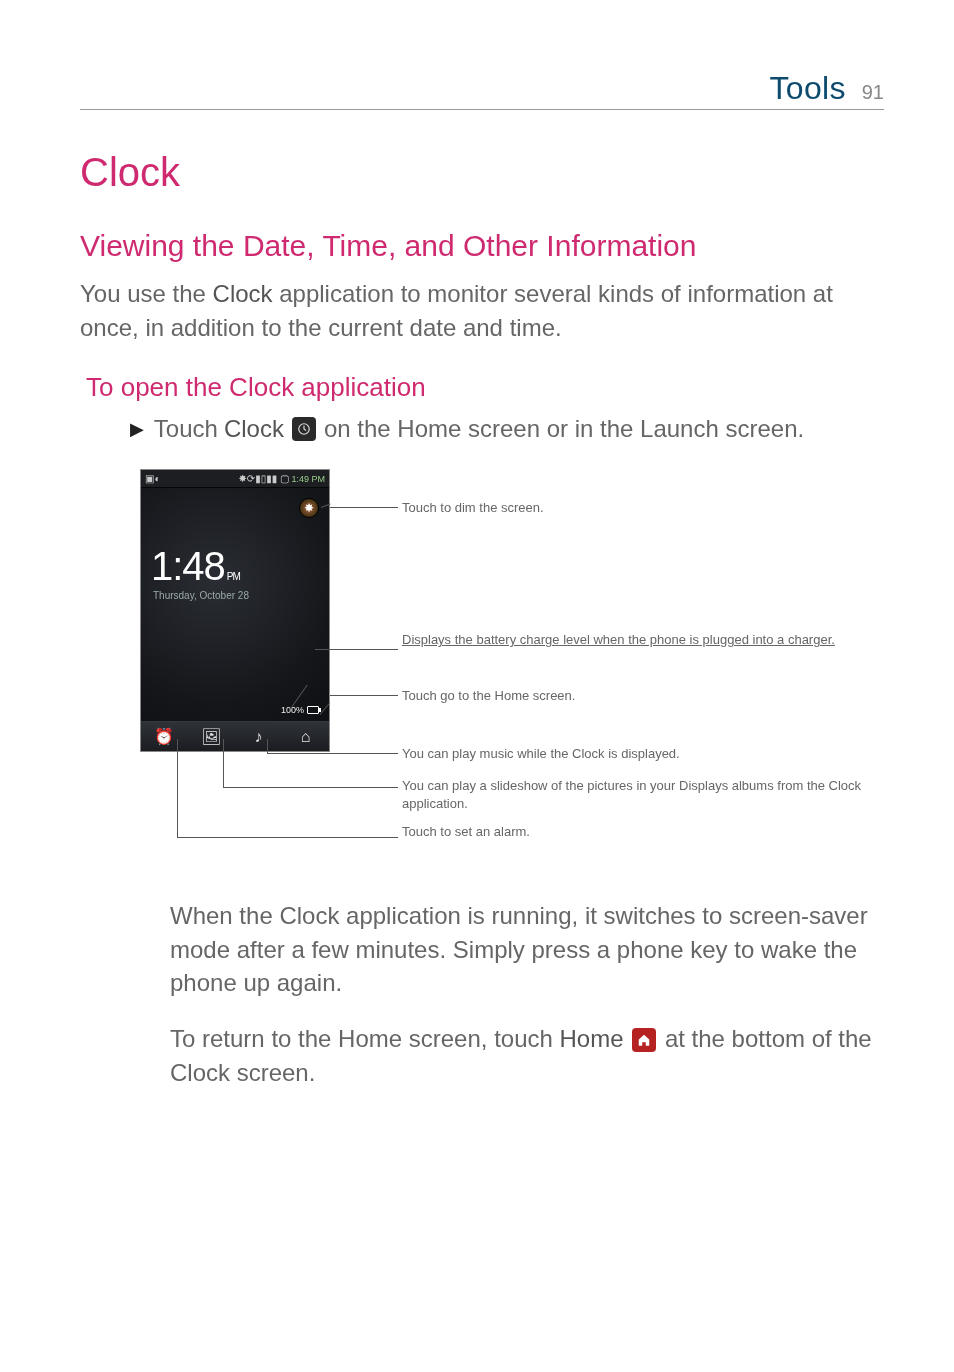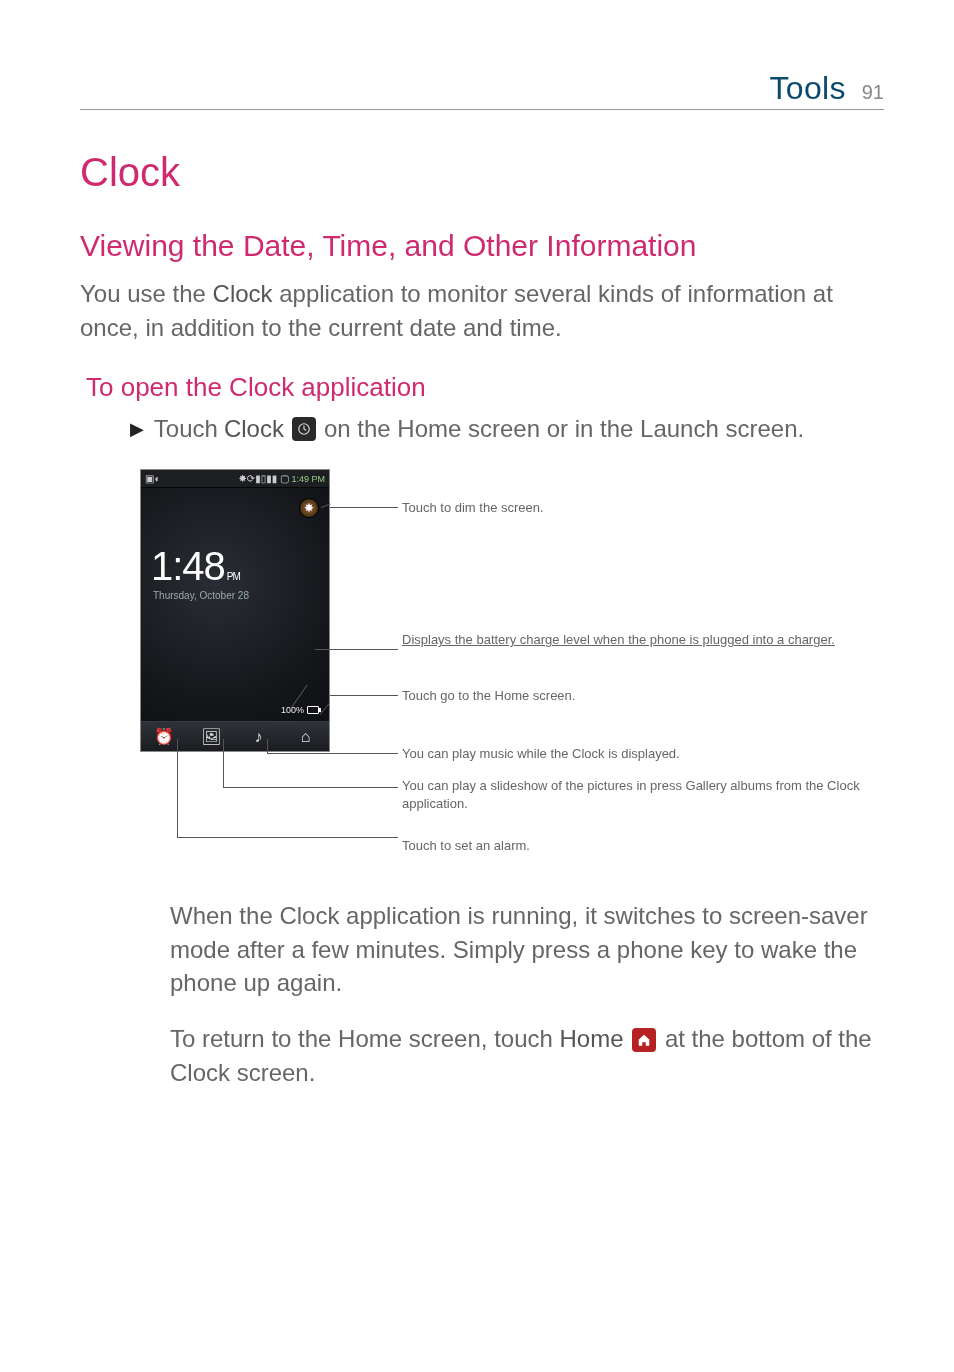--- a/index.html
+++ b/index.html
@@ -255,22 +255,22 @@
     <div class="cline" style="left:83px; top:318px; width:175px; height:1px;"></div>
     <div class="cline" style="left:83px; top:270px; width:1px; height:48px;"></div>
 
     <div class="cline" style="left:37px; top:368px; width:221px; height:1px;"></div>
     <div class="cline" style="left:37px; top:270px; width:1px; height:98px;"></div>
 
     <div class="callout" style="left:262px; top:30px;">Touch to dim the screen.</div>
     <div class="callout" style="left:262px; top:162px;text-decoration:underline;">Displays the battery charge level when the phone is plugged into a charger.</div>
     <div class="callout" style="left:262px; top:218px;">Touch go to the Home screen.</div>
     <div class="callout" style="left:262px; top:276px;">You can play music while the Clock is displayed.</div>
-    <div class="callout" style="left:262px; top:308px;">You can play a slideshow of the pictures in press Gallery albums from the Clock application.</div>
-    <div class="callout" style="left:262px; top:368px;">Touch to set an alarm.</div>
+    <div class="callout" style="left:262px; top:308px;">You can play a slideshow of the pictures in your Displays albums from the Clock application.</div>
+    <div class="callout" style="left:262px; top:354px;">Touch to set an alarm.</div>
   </div>
 
   <p class="para">When the Clock application is running, it switches to screen-saver mode after a few minutes. Simply press a phone key to wake the phone up again.</p>
 
   <p class="para">
     <span>To return to the Home screen, touch </span><span class="bold">Home</span>
     <span class="icon-inline home">
       <svg width="14" height="14" viewBox="0 0 24 24">
           <path d="M3 11l9-8 9 8v10a1 1 0 0 1-1 1h-5v-6h-6v6H4a1 1 0 0 1-1-1z" fill="#fff"></path>
         </svg>

